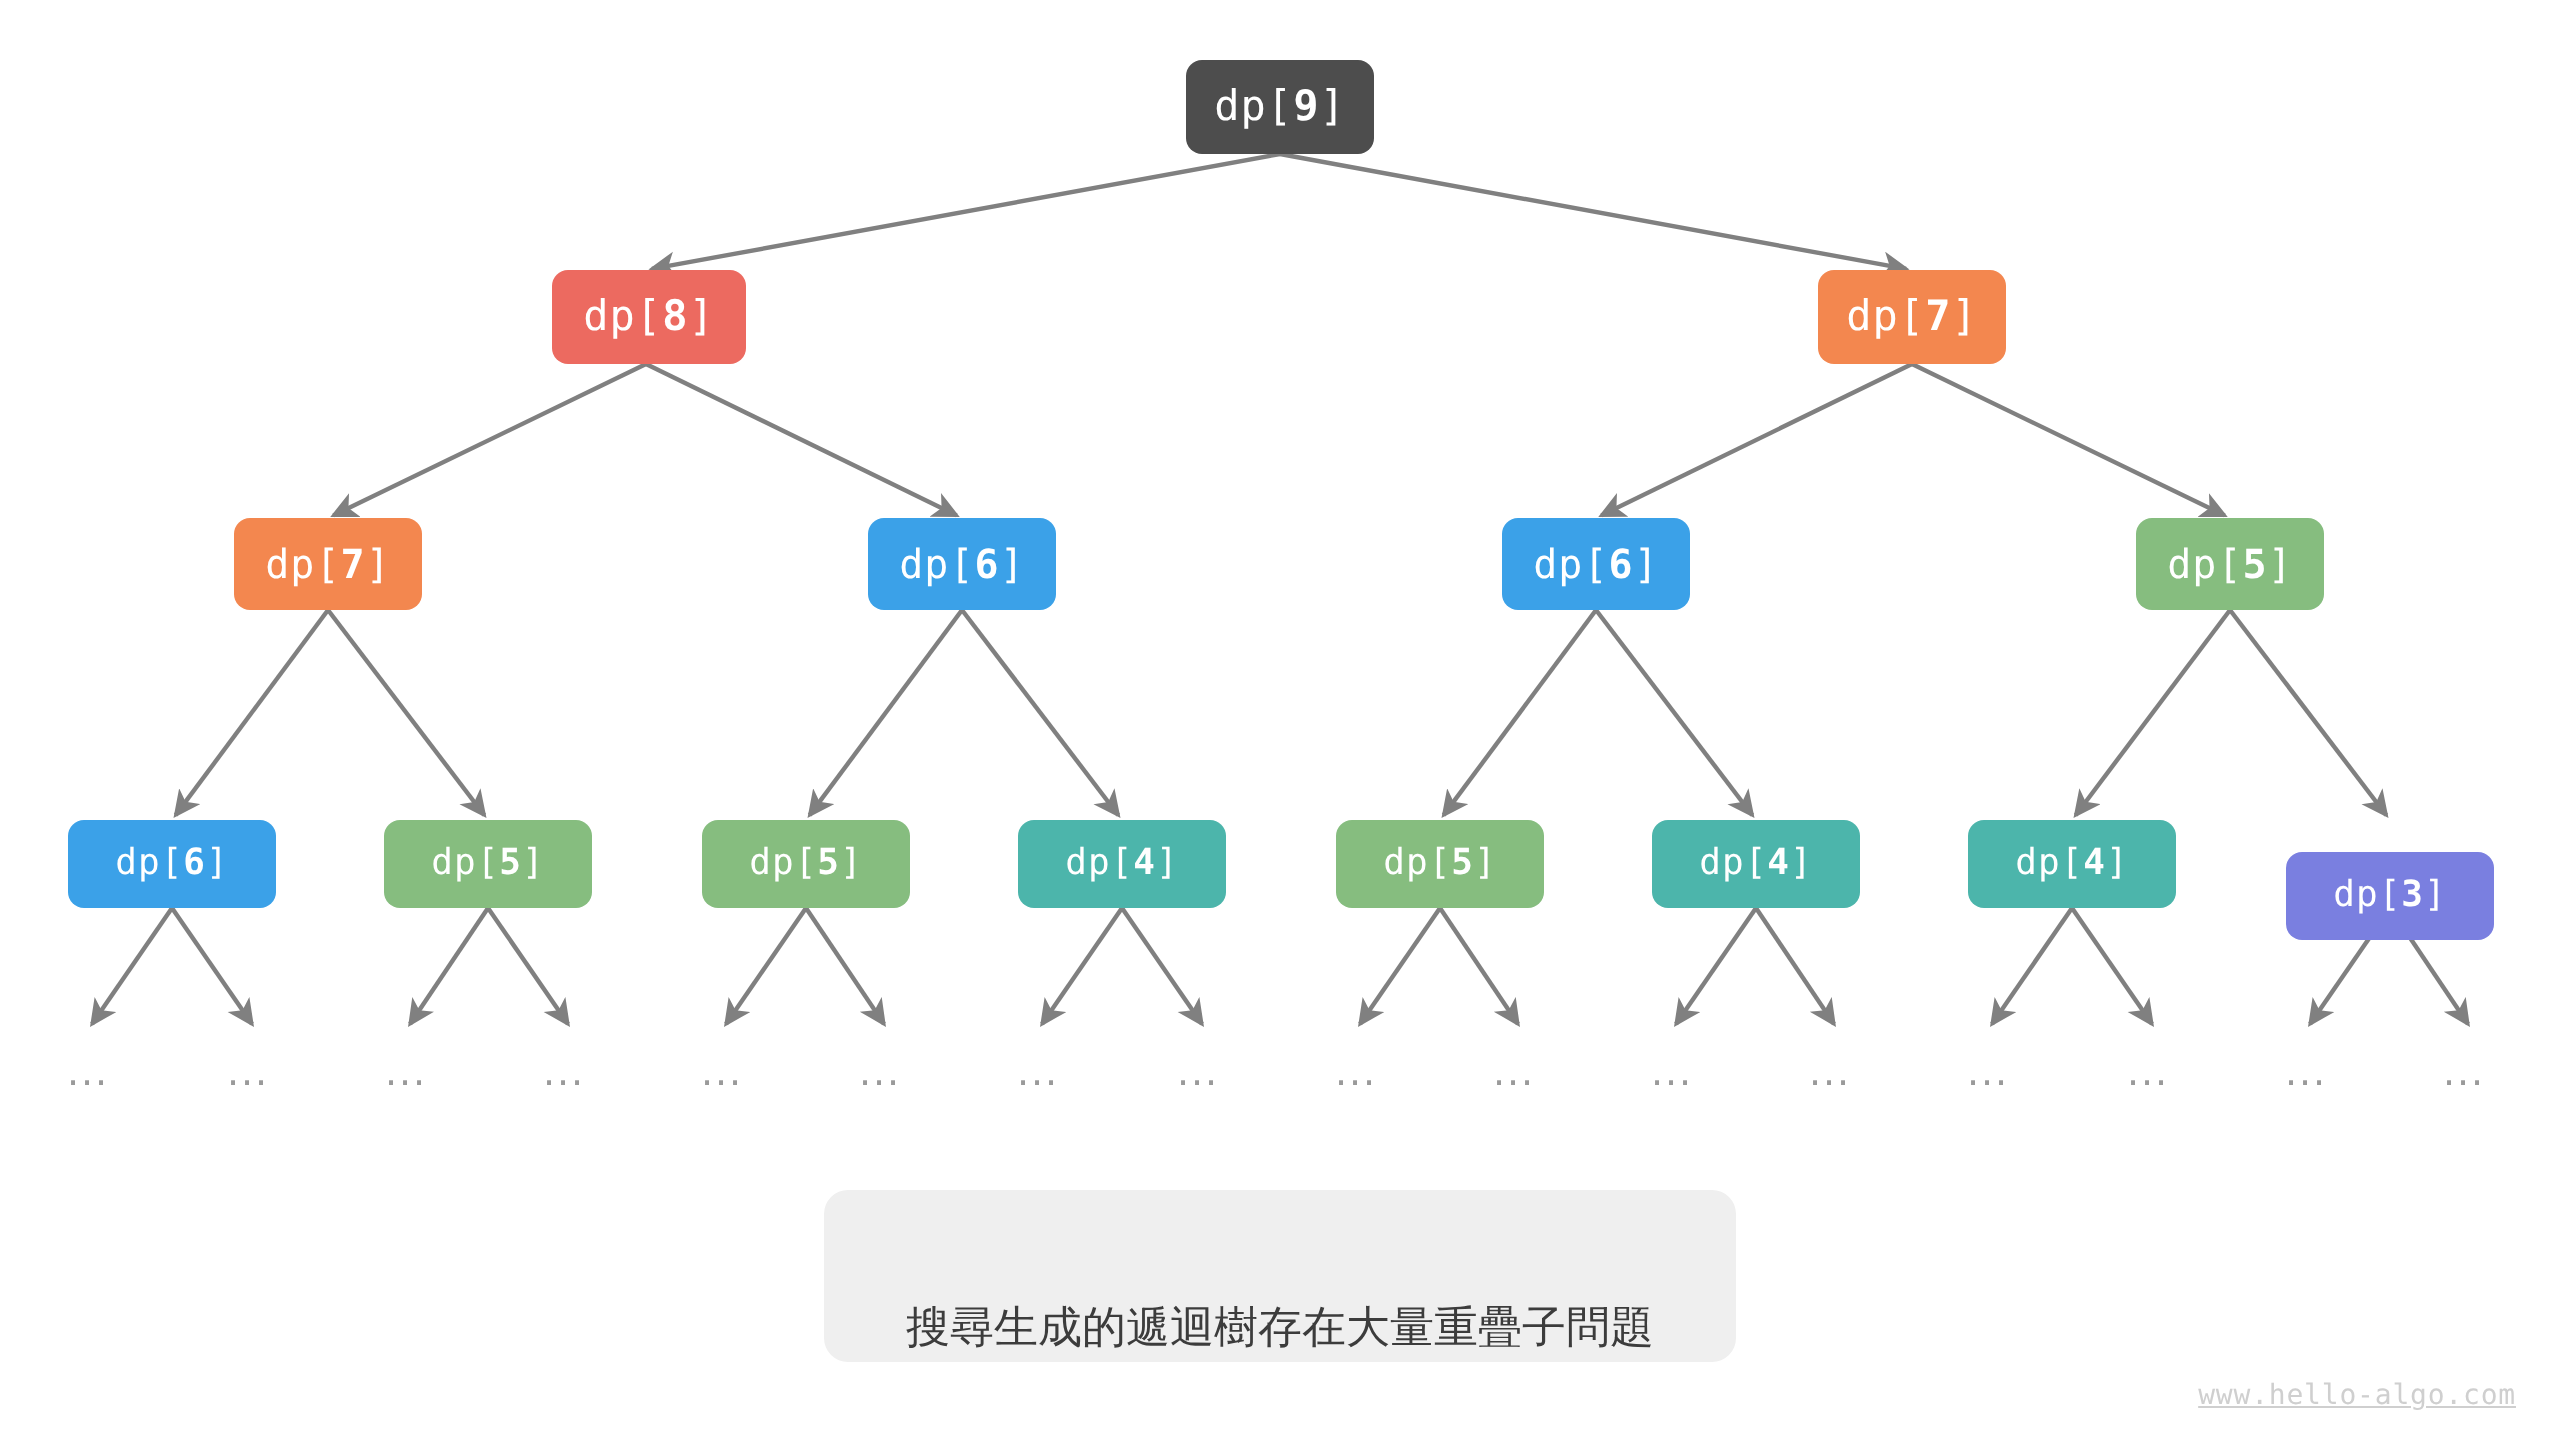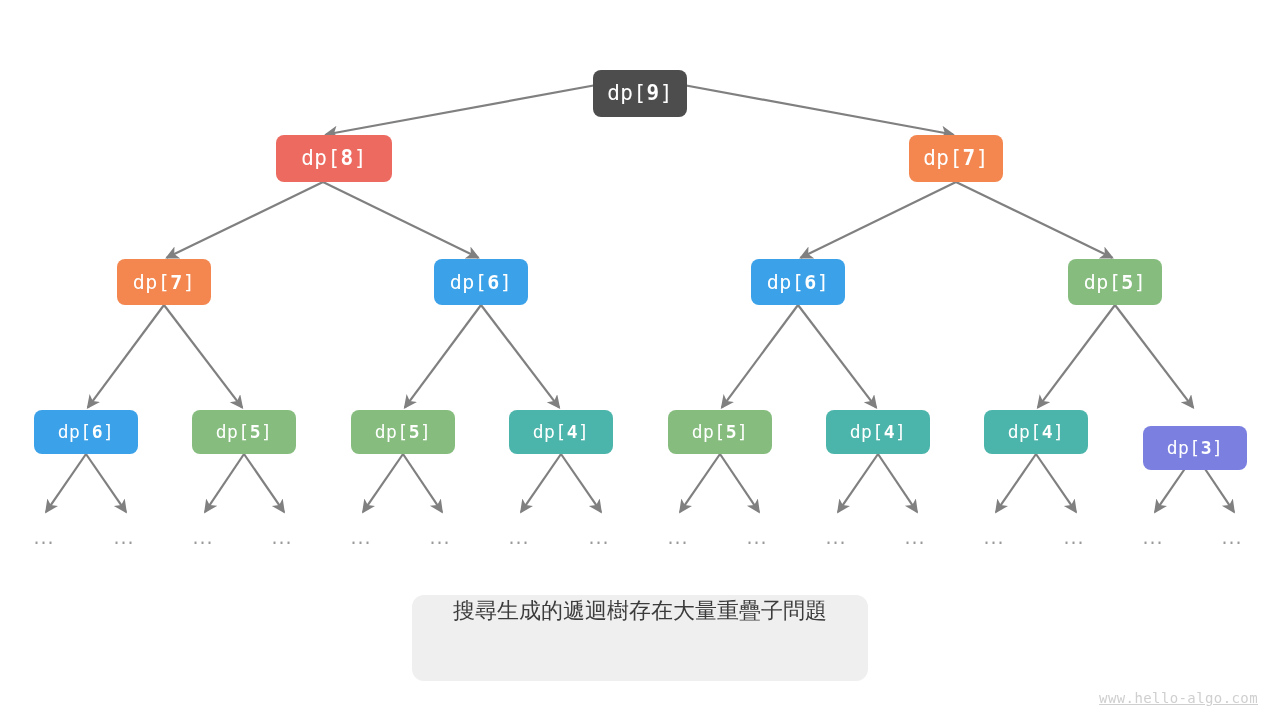--- a/index.html
+++ b/index.html
@@ -52,21 +52,21 @@
     transform: translate(-50%, -50%);
     user-select: none;
   }
   #caption-box {
     position: absolute;
     background: #efefef;
     border-radius: 12px;
     display: flex;
     flex-direction: column;
     align-items: center;
-    justify-content: space-between;
+    justify-content: flex-end;
     box-sizing: border-box;
   }
   .cap-line {
     color: #3c3c3c;
     font-size: 22px;
     line-height: 32px;
     white-space: nowrap;
     text-align: center;
   }
   .cap-mono {
@@ -128,24 +128,24 @@
         <line x1="878" y1="454" x2="838" y2="512" stroke="#808080" stroke-width="2.2" marker-end="url(#arrowhead)"></line>
         <line x1="878" y1="454" x2="917" y2="512" stroke="#808080" stroke-width="2.2" marker-end="url(#arrowhead)"></line>
         <line x1="1036" y1="454" x2="996" y2="512" stroke="#808080" stroke-width="2.2" marker-end="url(#arrowhead)"></line>
         <line x1="1036" y1="454" x2="1076" y2="512" stroke="#808080" stroke-width="2.2" marker-end="url(#arrowhead)"></line>
         <line x1="1195" y1="454" x2="1155" y2="512" stroke="#808080" stroke-width="2.2" marker-end="url(#arrowhead)"></line>
         <line x1="1195" y1="454" x2="1234" y2="512" stroke="#808080" stroke-width="2.2" marker-end="url(#arrowhead)"></line>
       </g>
   </svg>
 
   <div id="node-layer">
-      <div class="node" style="left: 593px; top: 30px; width: 94px; height: 47px; background: rgb(77, 77, 77); font-size: 21px; margin-top: 40px;">
+      <div class="node" style="left: 593px; top: 30px; width: 94px; height: 47px; background: rgb(77, 77, 77); font-size: 21px;">
         <span class="lbl"><span>dp[</span><span class="idx">9</span><span>]</span></span>
       </div>
-      <div class="node" style="left: 276px; top: 135px; width: 116px; height: 47px; background: rgb(236, 106, 96); font-size: 21px;">
+      <div class="node" style="left: 276px; top: 135px; width: 97px; height: 47px; background: rgb(236, 106, 96); font-size: 21px;">
         <span class="lbl"><span>dp[</span><span class="idx">8</span><span>]</span></span>
       </div>
       <div class="node" style="left: 909px; top: 135px; width: 94px; height: 47px; background: rgb(243, 135, 79); font-size: 21px;">
         <span class="lbl"><span>dp[</span><span class="idx">7</span><span>]</span></span>
       </div>
       <div class="node" style="left: 117px; top: 259px; width: 94px; height: 46px; background: rgb(243, 135, 79); font-size: 20px;">
         <span class="lbl"><span>dp[</span><span class="idx">7</span><span>]</span></span>
       </div>
       <div class="node" style="left: 434px; top: 259px; width: 94px; height: 46px; background: rgb(59, 161, 232); font-size: 20px;">
         <span class="lbl"><span>dp[</span><span class="idx">6</span><span>]</span></span>

